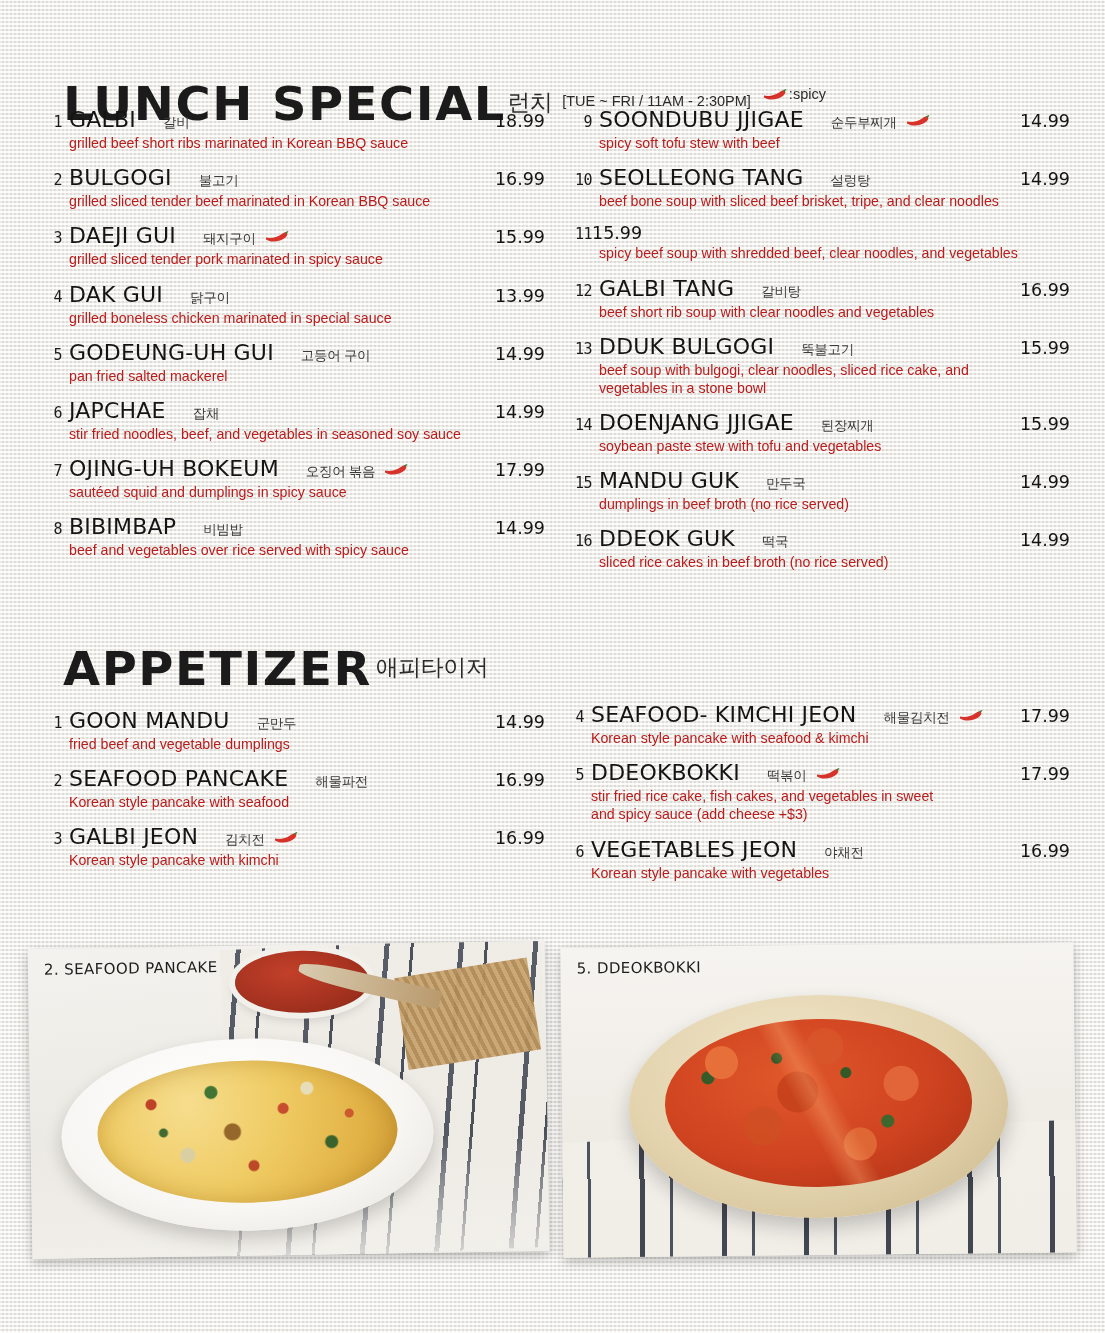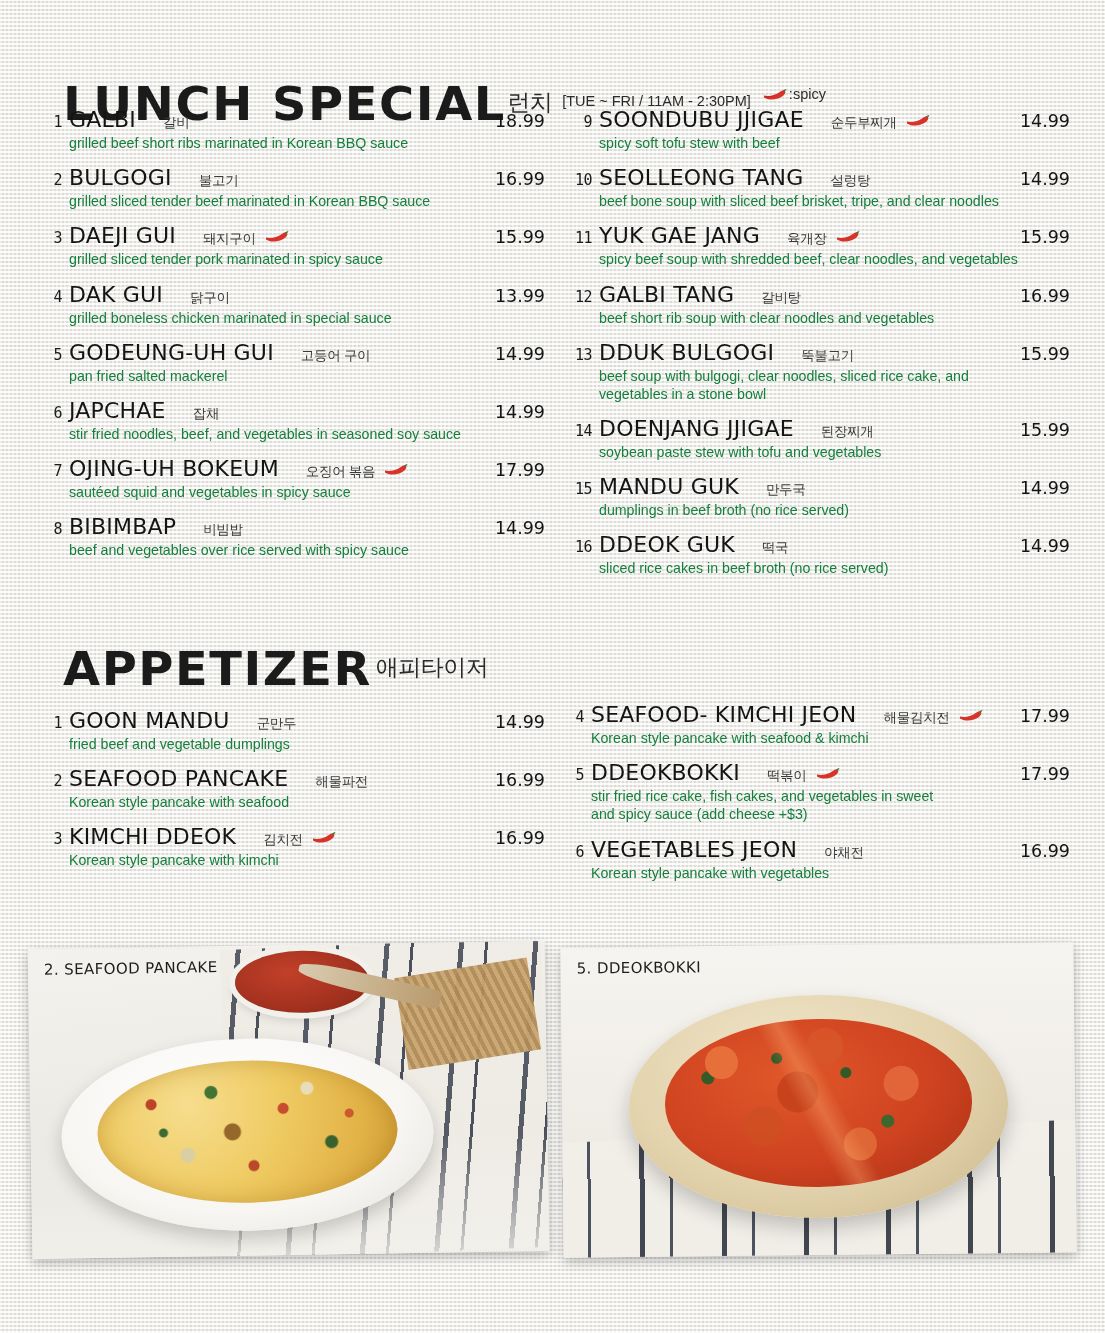--- a/index.html
+++ b/index.html
@@ -119,21 +119,21 @@
   .price {
     font-family: "DejaVu Sans", sans-serif;
     font-size: 17.5px;
     color: #141414;
     flex: 0 0 auto;
     text-align: right;
     letter-spacing: 0px;
   }
   .desc {
     font-size: 14.2px;
-    color: #15803d;
+    color: #b91c1c;
     line-height: 1.28;
     padding-left: 29px;
     margin-top: 1px;
     max-width: 470px;
   }
 
   
   .chili {
     display: inline-block;
     position: relative;
@@ -401,21 +401,21 @@
           <span class="name-kr">오징어 볶음</span>
           <span class="chili">
             <svg viewBox="0 0 52 26" width="26" height="13" aria-hidden="true">
               <path d="M6,19 C14,25 34,25 45,15 C49,11 50,7 47,5 C44,3 40,6 36,9 C28,15 16,17 6,15 Z" fill="#d8332a"></path>
               <path d="M44,6 C46,3 49,2 51,3 C49,5 48,7 47,8 Z" fill="#3e7d32"></path>
             </svg>
           </span>
         </div>
         <div class="price">17.99</div>
       </div>
-      <div class="desc">sautéed squid and vegetables in spicy sauce</div>
+      <div class="desc">sautéed squid and dumplings in spicy sauce</div>
     </div>
 
     <div class="item">
       <div class="item-row">
         <div class="num">8</div>
         <div class="name-wrap">
           <span class="name-en">BIBIMBAP</span>
           <span class="name-kr">비빔밥</span>
         </div>
         <div class="price">14.99</div>
@@ -451,30 +451,20 @@
           <span class="name-kr">설렁탕</span>
         </div>
         <div class="price">14.99</div>
       </div>
       <div class="desc" style="max-width:480px;">beef bone soup with sliced beef brisket, tripe, and clear noodles</div>
     </div>
 
     <div class="item">
       <div class="item-row">
         <div class="num">11</div>
-        <div class="name-wrap">
-          <span class="name-en">YUK GAE JANG</span>
-          <span class="name-kr">육개장</span>
-          <span class="chili">
-            <svg viewBox="0 0 52 26" width="26" height="13" aria-hidden="true">
-              <path d="M6,19 C14,25 34,25 45,15 C49,11 50,7 47,5 C44,3 40,6 36,9 C28,15 16,17 6,15 Z" fill="#d8332a"></path>
-              <path d="M44,6 C46,3 49,2 51,3 C49,5 48,7 47,8 Z" fill="#3e7d32"></path>
-            </svg>
-          </span>
-        </div>
         <div class="price">15.99</div>
       </div>
       <div class="desc" style="max-width:480px;">spicy beef soup with shredded beef, clear noodles, and vegetables</div>
     </div>
 
     <div class="item">
       <div class="item-row">
         <div class="num">12</div>
         <div class="name-wrap">
           <span class="name-en">GALBI TANG</span>
@@ -561,21 +551,21 @@
         </div>
         <div class="price">16.99</div>
       </div>
       <div class="desc">Korean style pancake with seafood</div>
     </div>
 
     <div class="item">
       <div class="item-row">
         <div class="num">3</div>
         <div class="name-wrap">
-          <span class="name-en">KIMCHI DDEOK</span>
+          <span class="name-en">GALBI JEON</span>
           <span class="name-kr">김치전</span>
           <span class="chili">
             <svg viewBox="0 0 52 26" width="26" height="13" aria-hidden="true">
               <path d="M6,19 C14,25 34,25 45,15 C49,11 50,7 47,5 C44,3 40,6 36,9 C28,15 16,17 6,15 Z" fill="#d8332a"></path>
               <path d="M44,6 C46,3 49,2 51,3 C49,5 48,7 47,8 Z" fill="#3e7d32"></path>
             </svg>
           </span>
         </div>
         <div class="price">16.99</div>
       </div>

